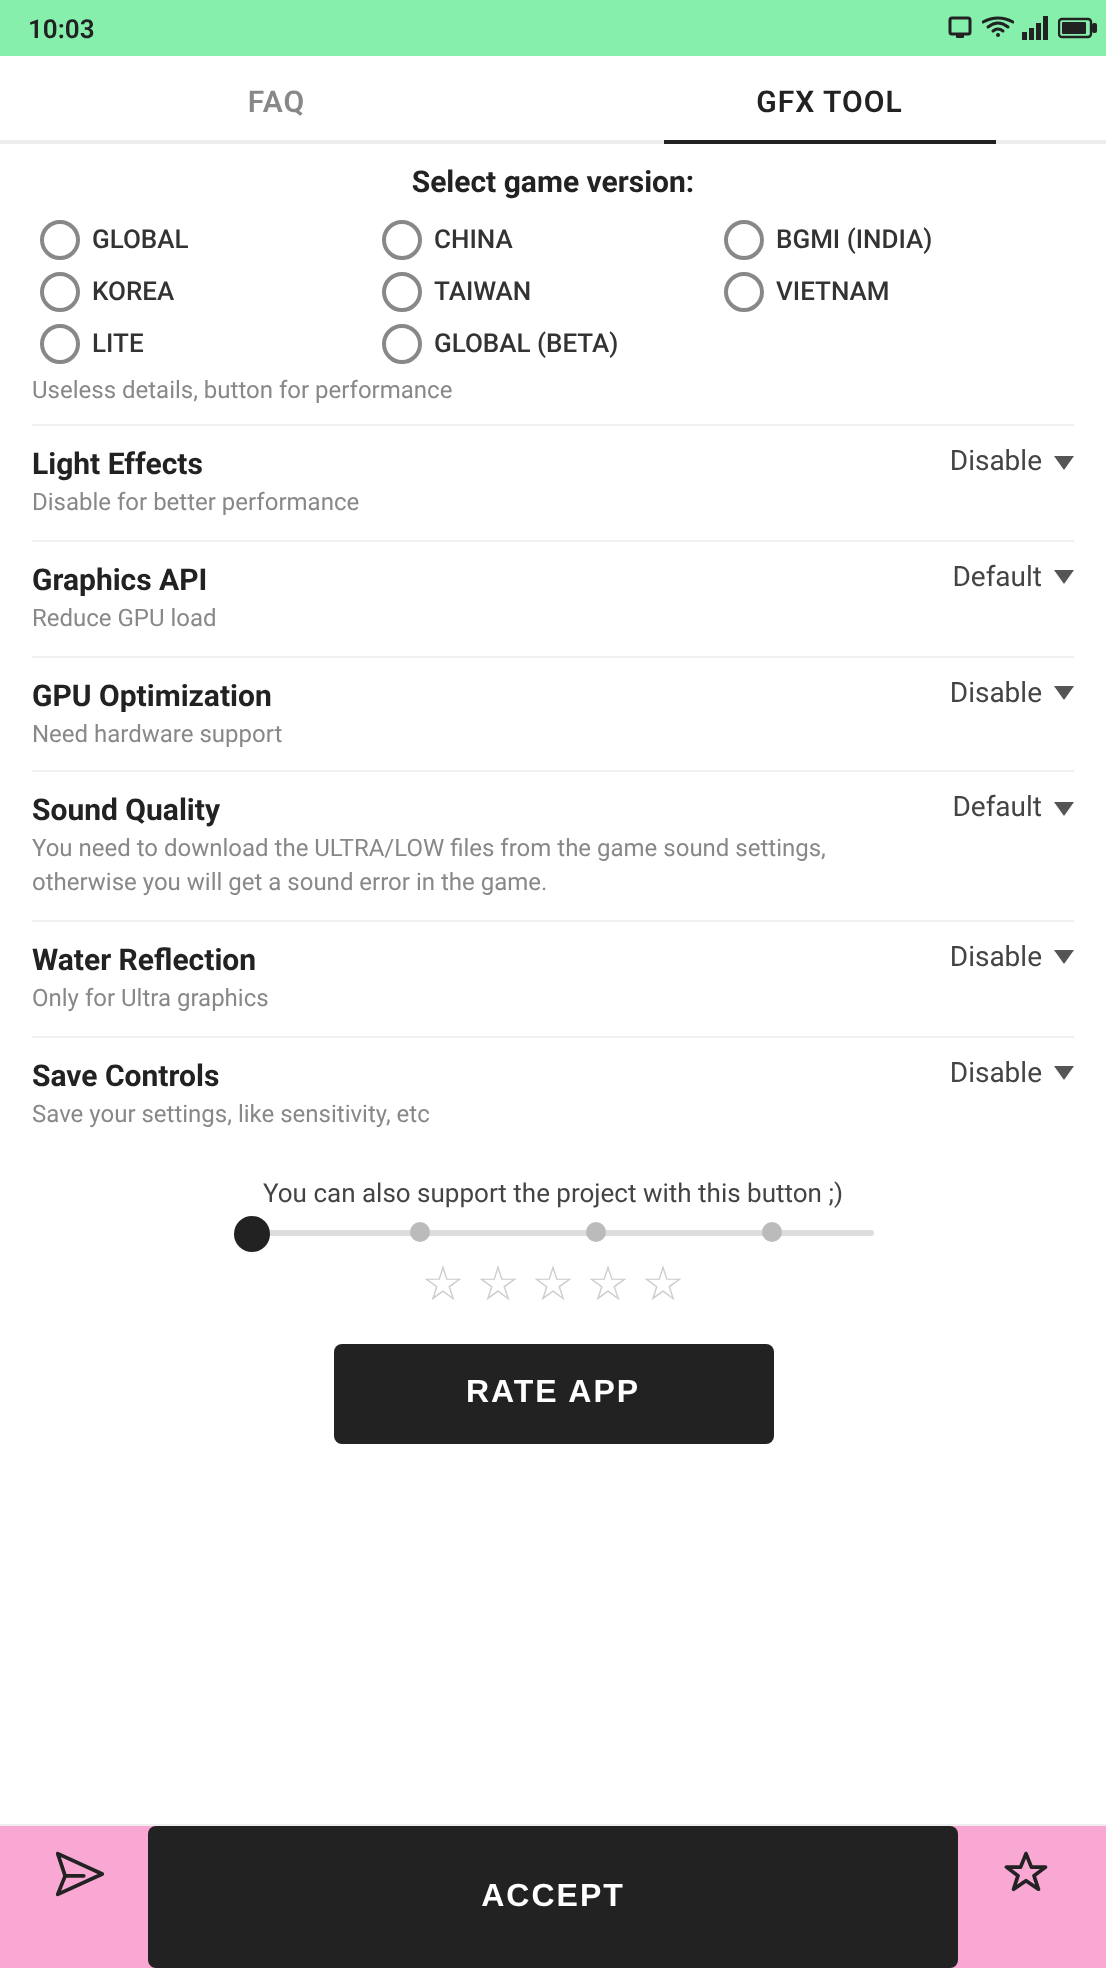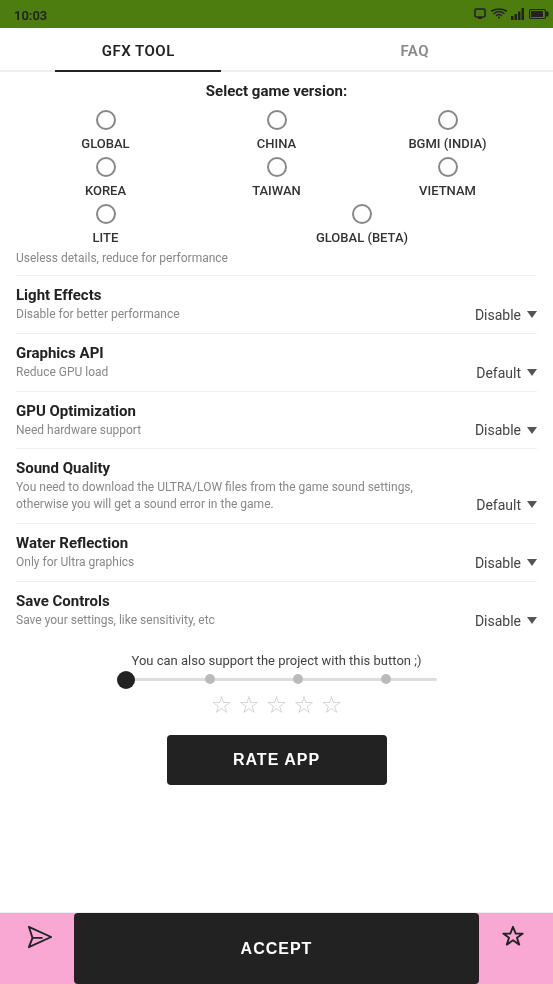--- a/index.html
+++ b/index.html
@@ -12,21 +12,21 @@
       color: #222;
       position: relative;
     }
 
     
     .status-bar {
       display: flex;
       justify-content: space-between;
       align-items: center;
       padding: 6px 4px 4px 14px;
-      background: #4d7c0f;
+      background: #86efac;
       height: 28px;
     }
     .status-bar-time {
       font-size: 13px;
       font-weight: 600;
       color: #222;
     }
     .status-bar-icons {
       display: flex;
       align-items: center;
@@ -87,21 +87,20 @@
       grid-template-columns: 1fr 1fr 1fr;
       row-gap: 6px;
       margin-bottom: 6px;
       padding: 0 4px;
     }
     .radio-option {
       display: flex;
       align-items: center;
       gap: 6px;
       cursor: pointer;
-      flex-direction: column;
     }
     .radio-circle {
       width: 20px;
       height: 20px;
       border: 2px solid #888;
       border-radius: 50%;
       flex-shrink: 0;
       display: flex;
       align-items: center;
       justify-content: center;
@@ -115,21 +114,21 @@
     .hint-text {
       font-size: 12px;
       color: #888;
       margin-bottom: 10px;
       margin-top: 2px;
     }
 
     
     .setting-row {
       display: flex;
-      align-items: flex-end;
+      align-items: flex-start;
       justify-content: space-between;
       padding: 10px 0;
       border-top: 1px solid #f0f0f0;
     }
     .setting-left {
       flex: 1;
       padding-right: 10px;
     }
     .setting-title {
       font-size: 15px;
@@ -328,26 +327,26 @@
       <svg width="20" height="12" viewBox="0 0 20 12">
         <rect x="0.5" y="1.5" width="16" height="9" rx="1.5" stroke="#222" stroke-width="1.2" fill="none"></rect>
         <rect x="2" y="3" width="12" height="6" rx="0.5" fill="#222"></rect>
         <rect x="17" y="3.5" width="2.5" height="5" rx="1" fill="#222"></rect>
       </svg>
     </span>
   </div>
 </div>
 
 <div class="tab-bar">
+  <div class="tab-item">
+    <span>FAQ</span>
+  </div>
   <div class="tab-item active">
     <span>GFX TOOL</span>
   </div>
-  <div class="tab-item">
-    <span>FAQ</span>
-  </div>
 </div>
 
 <div class="content">
 
   <div class="section-title">Select game version:</div>
 
   <div class="radio-grid">
 
     <div class="radio-option">
       <div class="radio-circle"></div>
@@ -378,21 +377,21 @@
     <div class="radio-option">
       <div class="radio-circle"></div>
       <span class="radio-label">LITE</span>
     </div>
     <div class="radio-option" style="grid-column: span 2;">
       <div class="radio-circle"></div>
       <span class="radio-label">GLOBAL (BETA)</span>
     </div>
   </div>
 
-  <div class="hint-text">Useless details, reduce for performance</div>
+  <div class="hint-text">Useless details, button for performance</div>
 
   <div>
 
     <div class="setting-row">
       <div class="setting-left">
         <div class="setting-title">Light Effects</div>
         <div class="setting-desc">Disable for better performance</div>
       </div>
       <div class="setting-right">
         <span class="setting-value">Disable</span>

